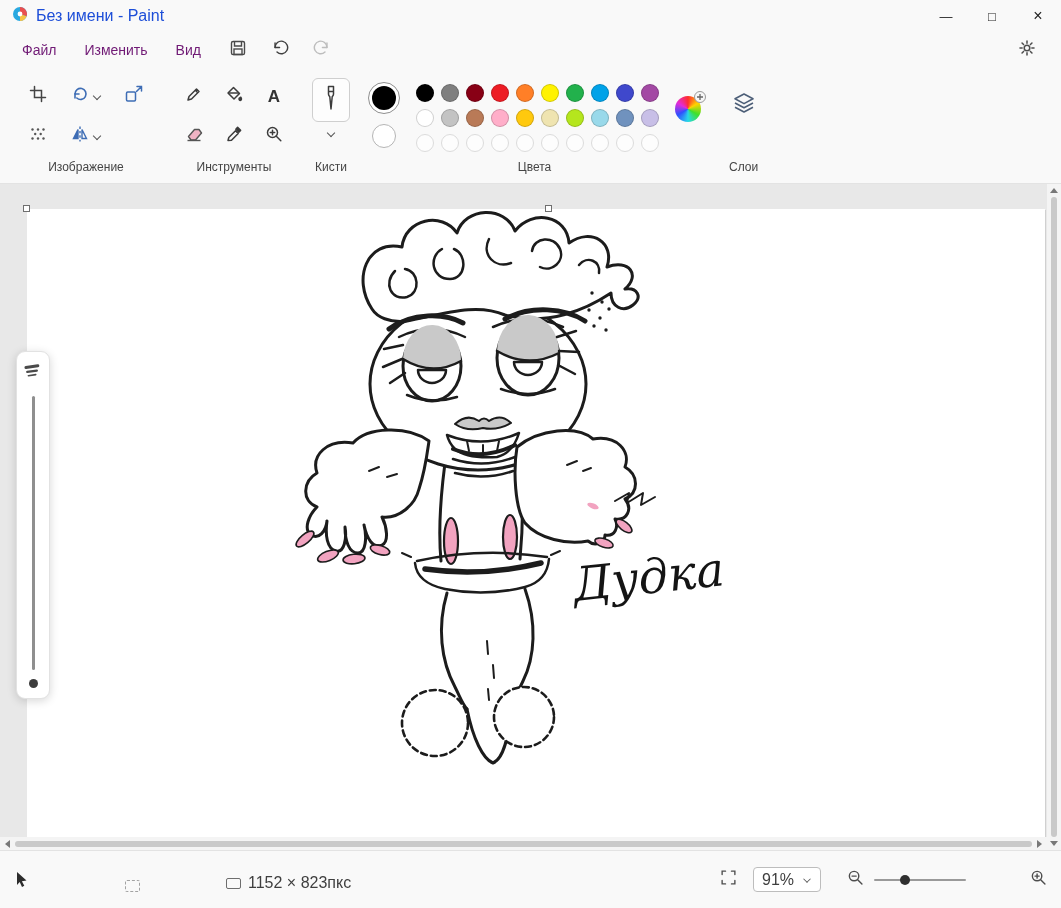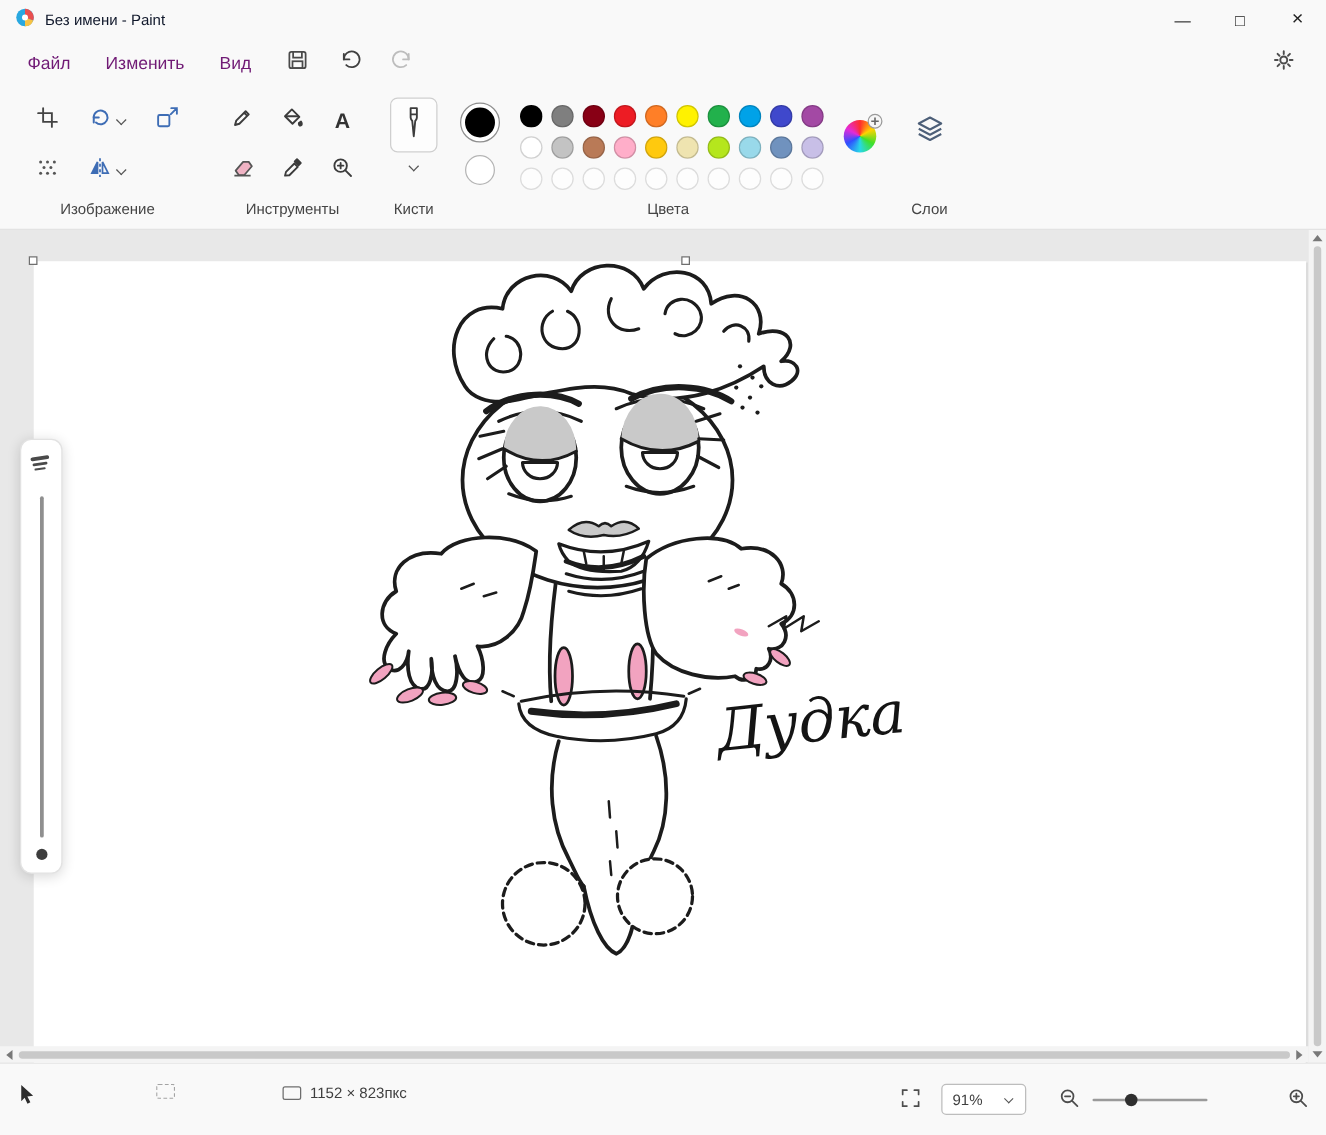--- a/index.html
+++ b/index.html
@@ -4,21 +4,21 @@
 <style>
   *{margin:0;padding:0;box-sizing:border-box}
   html,body{width:1061px;height:908px}
   body{font-family:"Liberation Sans","DejaVu Sans",sans-serif;color:#1b1b1b;background:#f9f9f9;overflow:hidden;
        --ink:#1c1c1c;--nail:#f2a3c0;--shade:#c9c9c9}
   .app{width:1061px;height:908px;display:flex;flex-direction:column;background:#f9f9f9}
 
   
   .titlebar{flex:0 0 32px;display:flex;align-items:center}
   .title-left{display:flex;align-items:center;gap:8px;padding-left:12px;flex:1}
-  .title-text{font-size:12px;color:#0f172a}
+  .title-text{font-size:16px;color:#1d4ed8}
   .win-controls{display:flex;height:32px}
   .win-btn{width:46px;height:32px;display:flex;align-items:center;justify-content:center;font-size:13px;color:#222;cursor:default}
   .win-btn.close{font-size:16px}
 
   
   .menubar{flex:0 0 36px;display:flex;align-items:center;padding:0 10px;gap:4px}
   .menu-item{font-size:14px;color:#701a75;padding:5px 12px;border-radius:5px}
   .mbtn{width:34px;height:28px;display:flex;align-items:center;justify-content:center;border-radius:5px;margin-left:4px}
   .mbtn:first-of-type{margin-left:14px}
   .spacer{flex:1}
@@ -78,21 +78,21 @@
   .vscroll{position:absolute;right:0;top:0;width:14px;height:100%;background:#f4f4f4;display:flex;flex-direction:column;align-items:center;padding:4px 0}
   .vthumb{width:6px;flex:1;margin:4px 0;background:#c9c9c9;border-radius:3px}
   .hscroll{position:absolute;left:0;bottom:0;height:13px;width:1047px;background:#f4f4f4;display:flex;align-items:center;padding:0 5px}
   .hthumb{height:6px;flex:1;margin:0 5px;background:#c9c9c9;border-radius:3px}
   .tri-up{width:0;height:0;border-left:4px solid transparent;border-right:4px solid transparent;border-bottom:5px solid #787878}
   .tri-down{width:0;height:0;border-left:4px solid transparent;border-right:4px solid transparent;border-top:5px solid #787878}
   .tri-left{width:0;height:0;border-top:4px solid transparent;border-bottom:4px solid transparent;border-right:5px solid #787878}
   .tri-right{width:0;height:0;border-top:4px solid transparent;border-bottom:4px solid transparent;border-left:5px solid #787878}
 
   
-  .statusbar{flex:0 0 40px;display:flex;align-items:flex-start;background:#f9f9f9;border-top:1px solid #e3e3e3;padding:16px 14px;font-size:12px;color:#3f3f3f}
+  .statusbar{flex:0 0 40px;display:flex;align-items:flex-end;background:#f9f9f9;border-top:1px solid #e3e3e3;padding:16px 14px;font-size:16px;color:#3f3f3f}
   .sb-gap1{width:96px}
   .sb-gap2{width:86px}
   .selsize-icon{width:15px;height:12px;border:1px dashed #a3a3a3;border-radius:2px}
   .dim-group{display:flex;align-items:center;gap:7px}
   .dim-icon{width:15px;height:11px;border:1.4px solid #6e6e6e;border-radius:2px}
   .sb-right{margin-left:auto;display:flex;align-items:center}
   .zoom-box{width:68px;height:25px;border:1px solid #bdbdbd;border-radius:4px;background:#fff;display:flex;align-items:center;justify-content:space-between;padding:0 8px;margin-left:16px}
   .zoom-box .chev{transform:scale(.9)}
   .mag{margin-left:26px}
   .zslider{width:92px;height:14px;position:relative;margin-left:10px}

